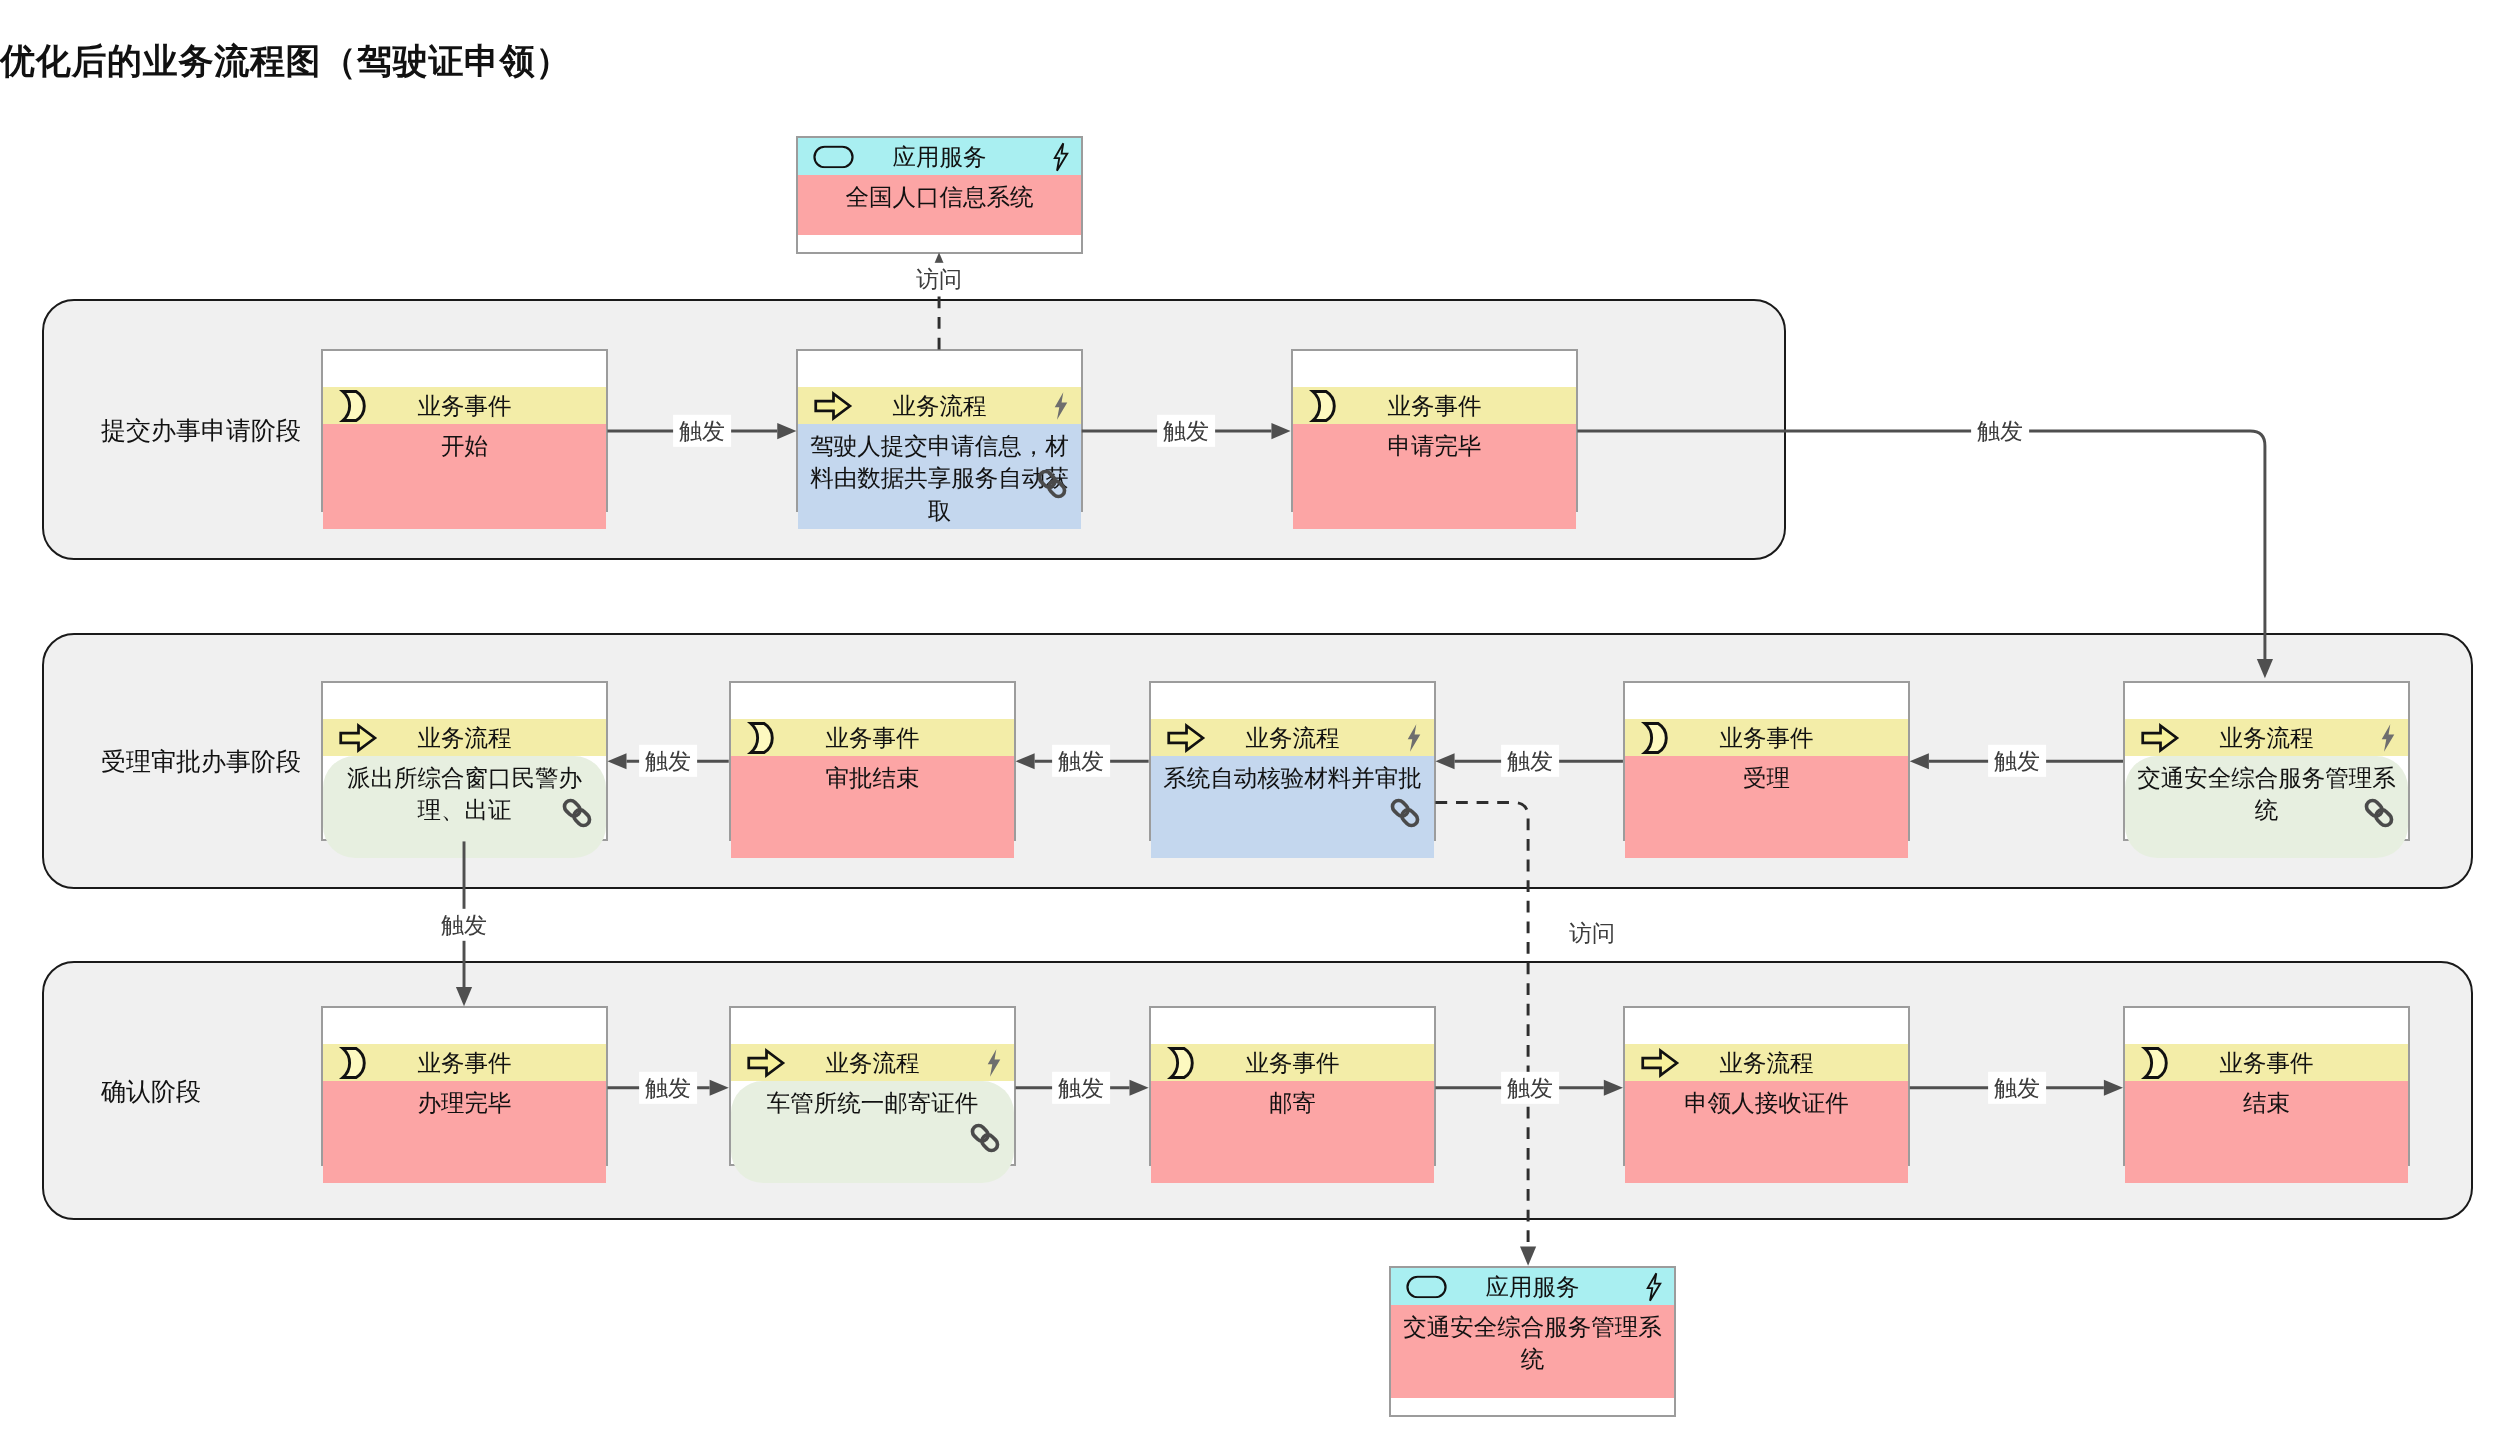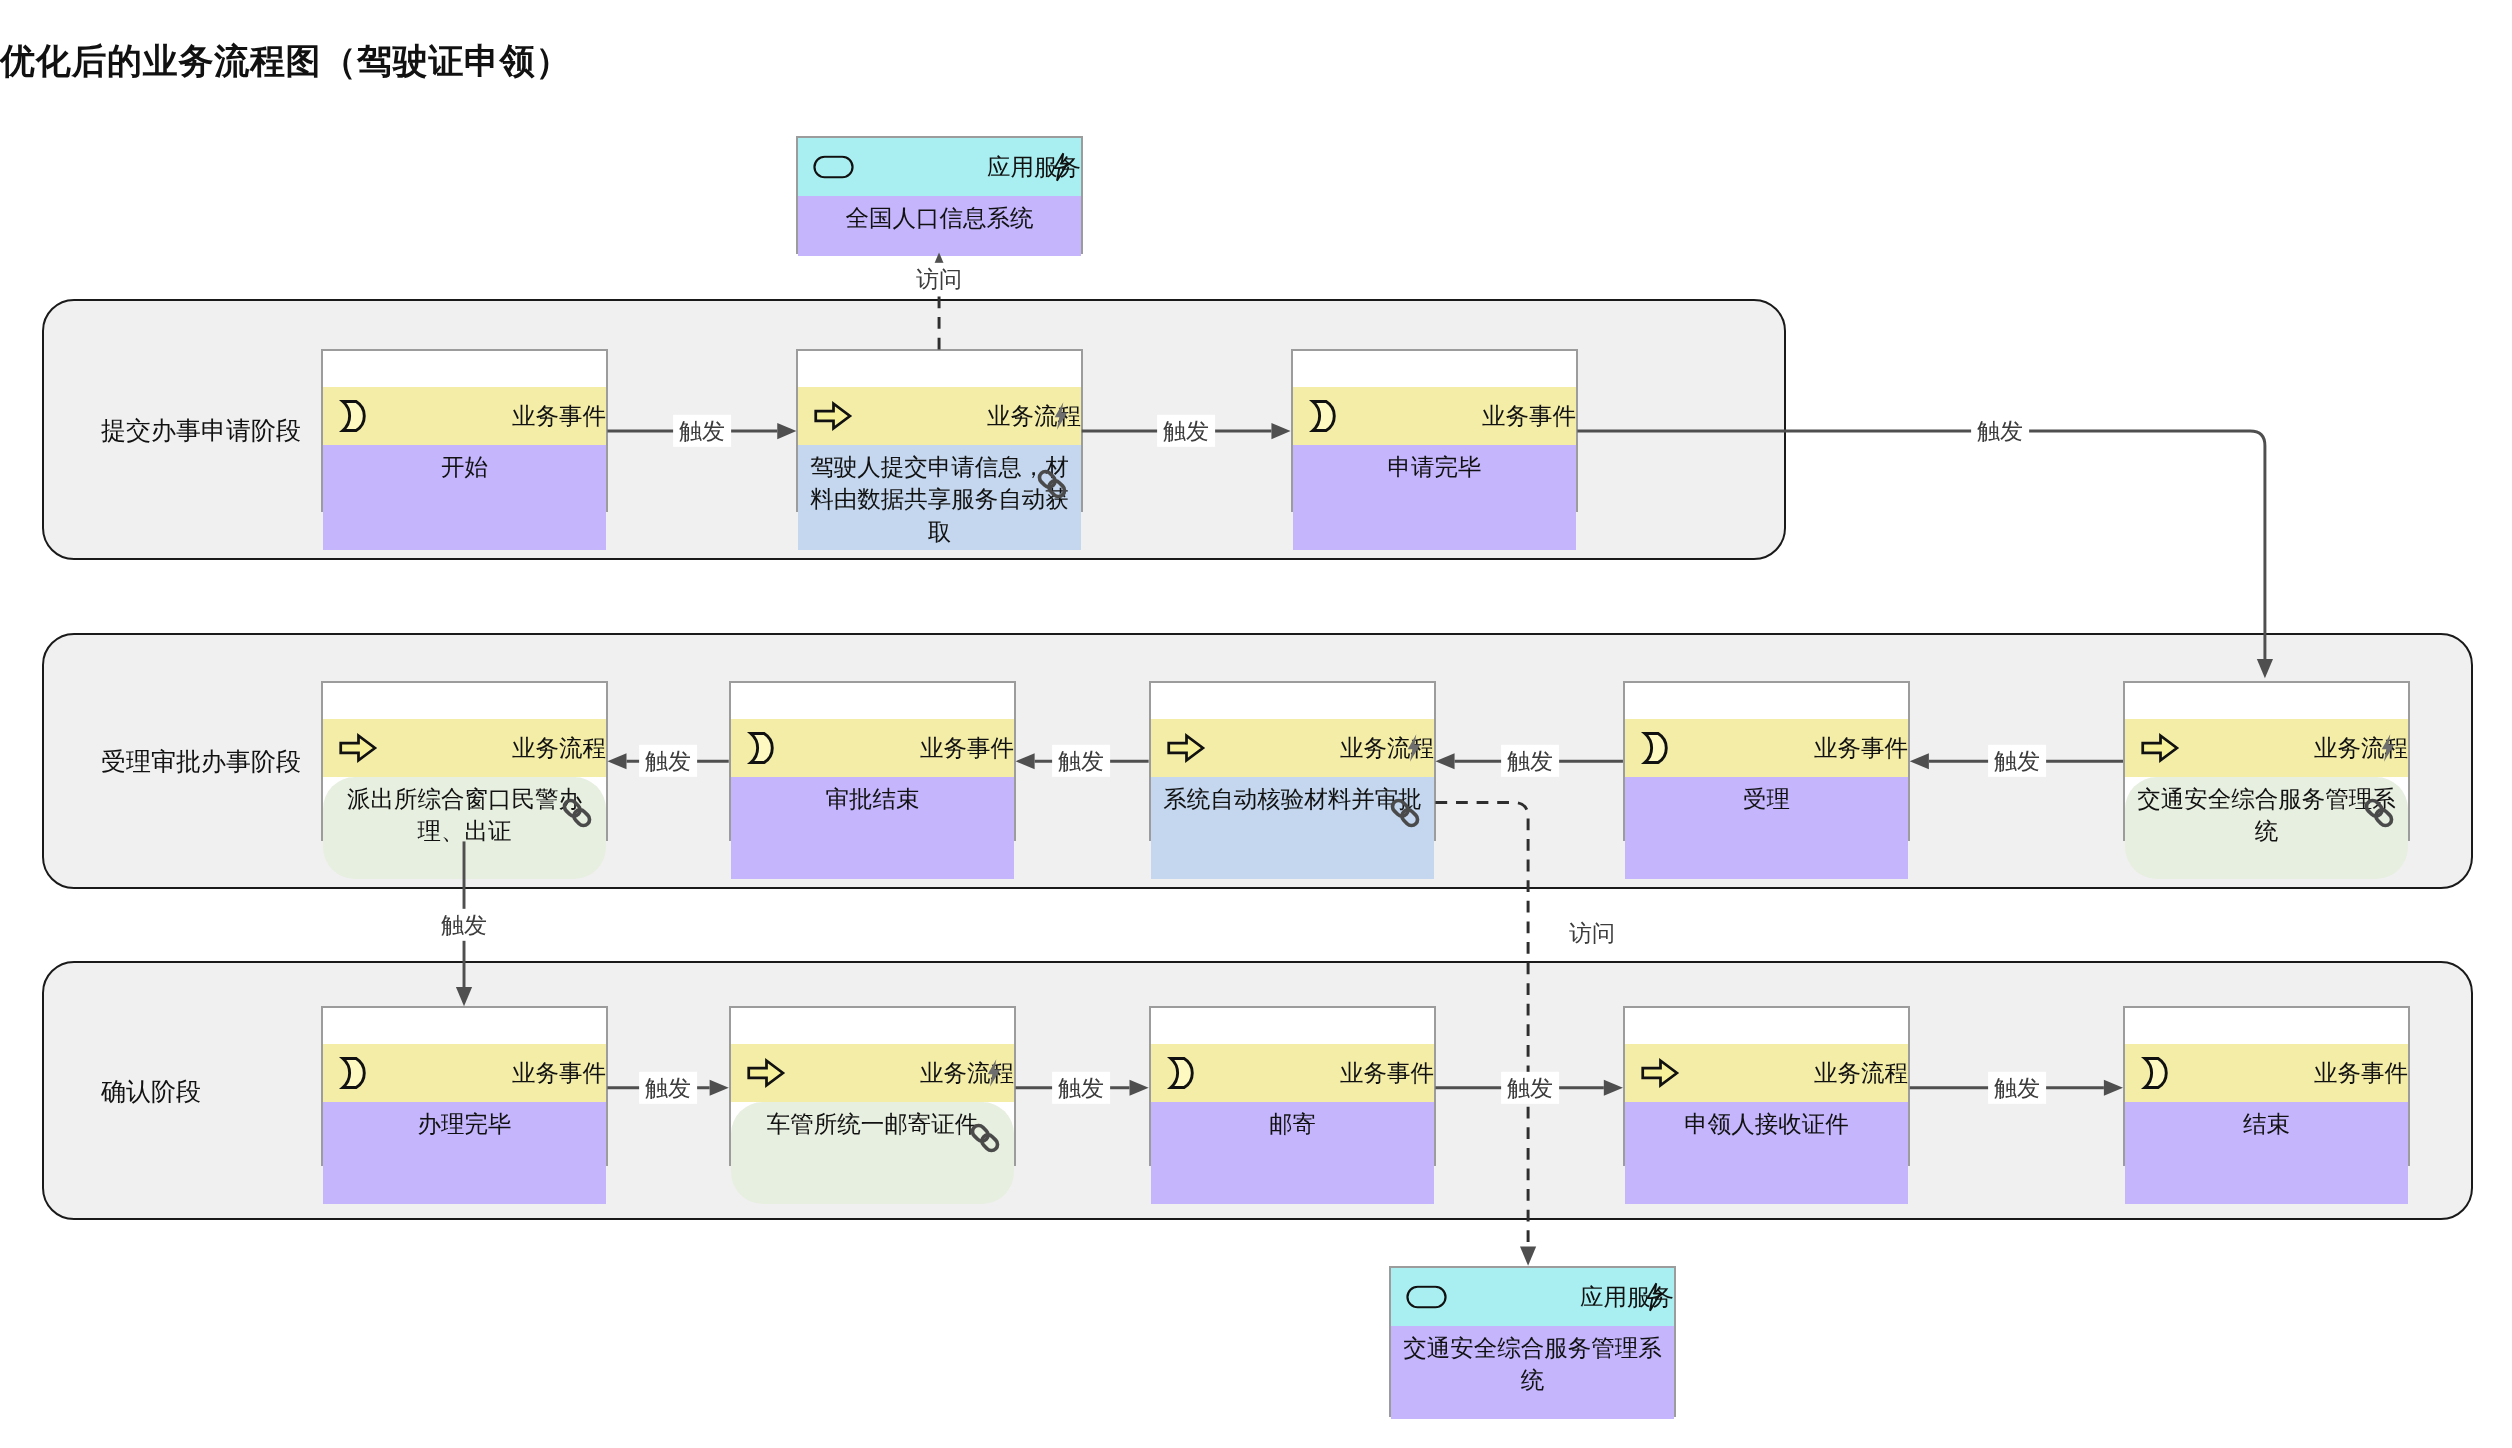--- a/index.html
+++ b/index.html
@@ -17,32 +17,32 @@
   }
   .lane-label{
     position:absolute;left:57px;top:50%;transform:translateY(-50%);
     font-size:25px;color:#111;white-space:nowrap;
   }
   .node{
     position:absolute;box-sizing:border-box;border:2.2px solid var(--node-border);
     background:#fff;z-index:2;
   }
   .node-header{
-    position:relative;height:58px;display:flex;align-items:center;justify-content:flex-end;
+    position:relative;height:37px;display:flex;align-items:center;justify-content:center;
     font-size:23.5px;box-sizing:border-box;
   }
   .hdr-yellow{background:var(--header-yellow);margin-top:36px;}
   .hdr-cyan{background:var(--header-cyan);}
   .node-body{
     position:relative;display:block;text-align:center;font-size:23.5px;line-height:1.38;
     padding:5.9px 11.8px;box-sizing:border-box;height:calc(100% - 54px);
   }
   .body-blue{background:var(--body-blue);}
   .body-green{background:var(--body-green);border-radius:32px;}
-  .body-white{background:#c4b5fd;}
+  .body-white{background:#fca5a5;}
   .ic-left{position:absolute;left:14.7px;top:50%;transform:translateY(-50%);}
   .ic-right{position:absolute;right:11.8px;top:50%;transform:translateY(-50%);}
   .ic-link{position:absolute;right:11.8px;bottom:8.8px;}
   .edge-label{
     position:absolute;transform:translate(-50%,-50%);background:#fff;color:var(--label-color);
     font-size:23px;padding:0.7px 5.9px;white-space:nowrap;z-index:4;
   }
   .overlay{position:absolute;left:0;top:0;z-index:3;pointer-events:none;}
   .solid-line{stroke:var(--line-color);stroke-width:4;fill:none;}
   .dashed-line{stroke:var(--dash-color);stroke-width:4;fill:none;stroke-dasharray:16 12;}

